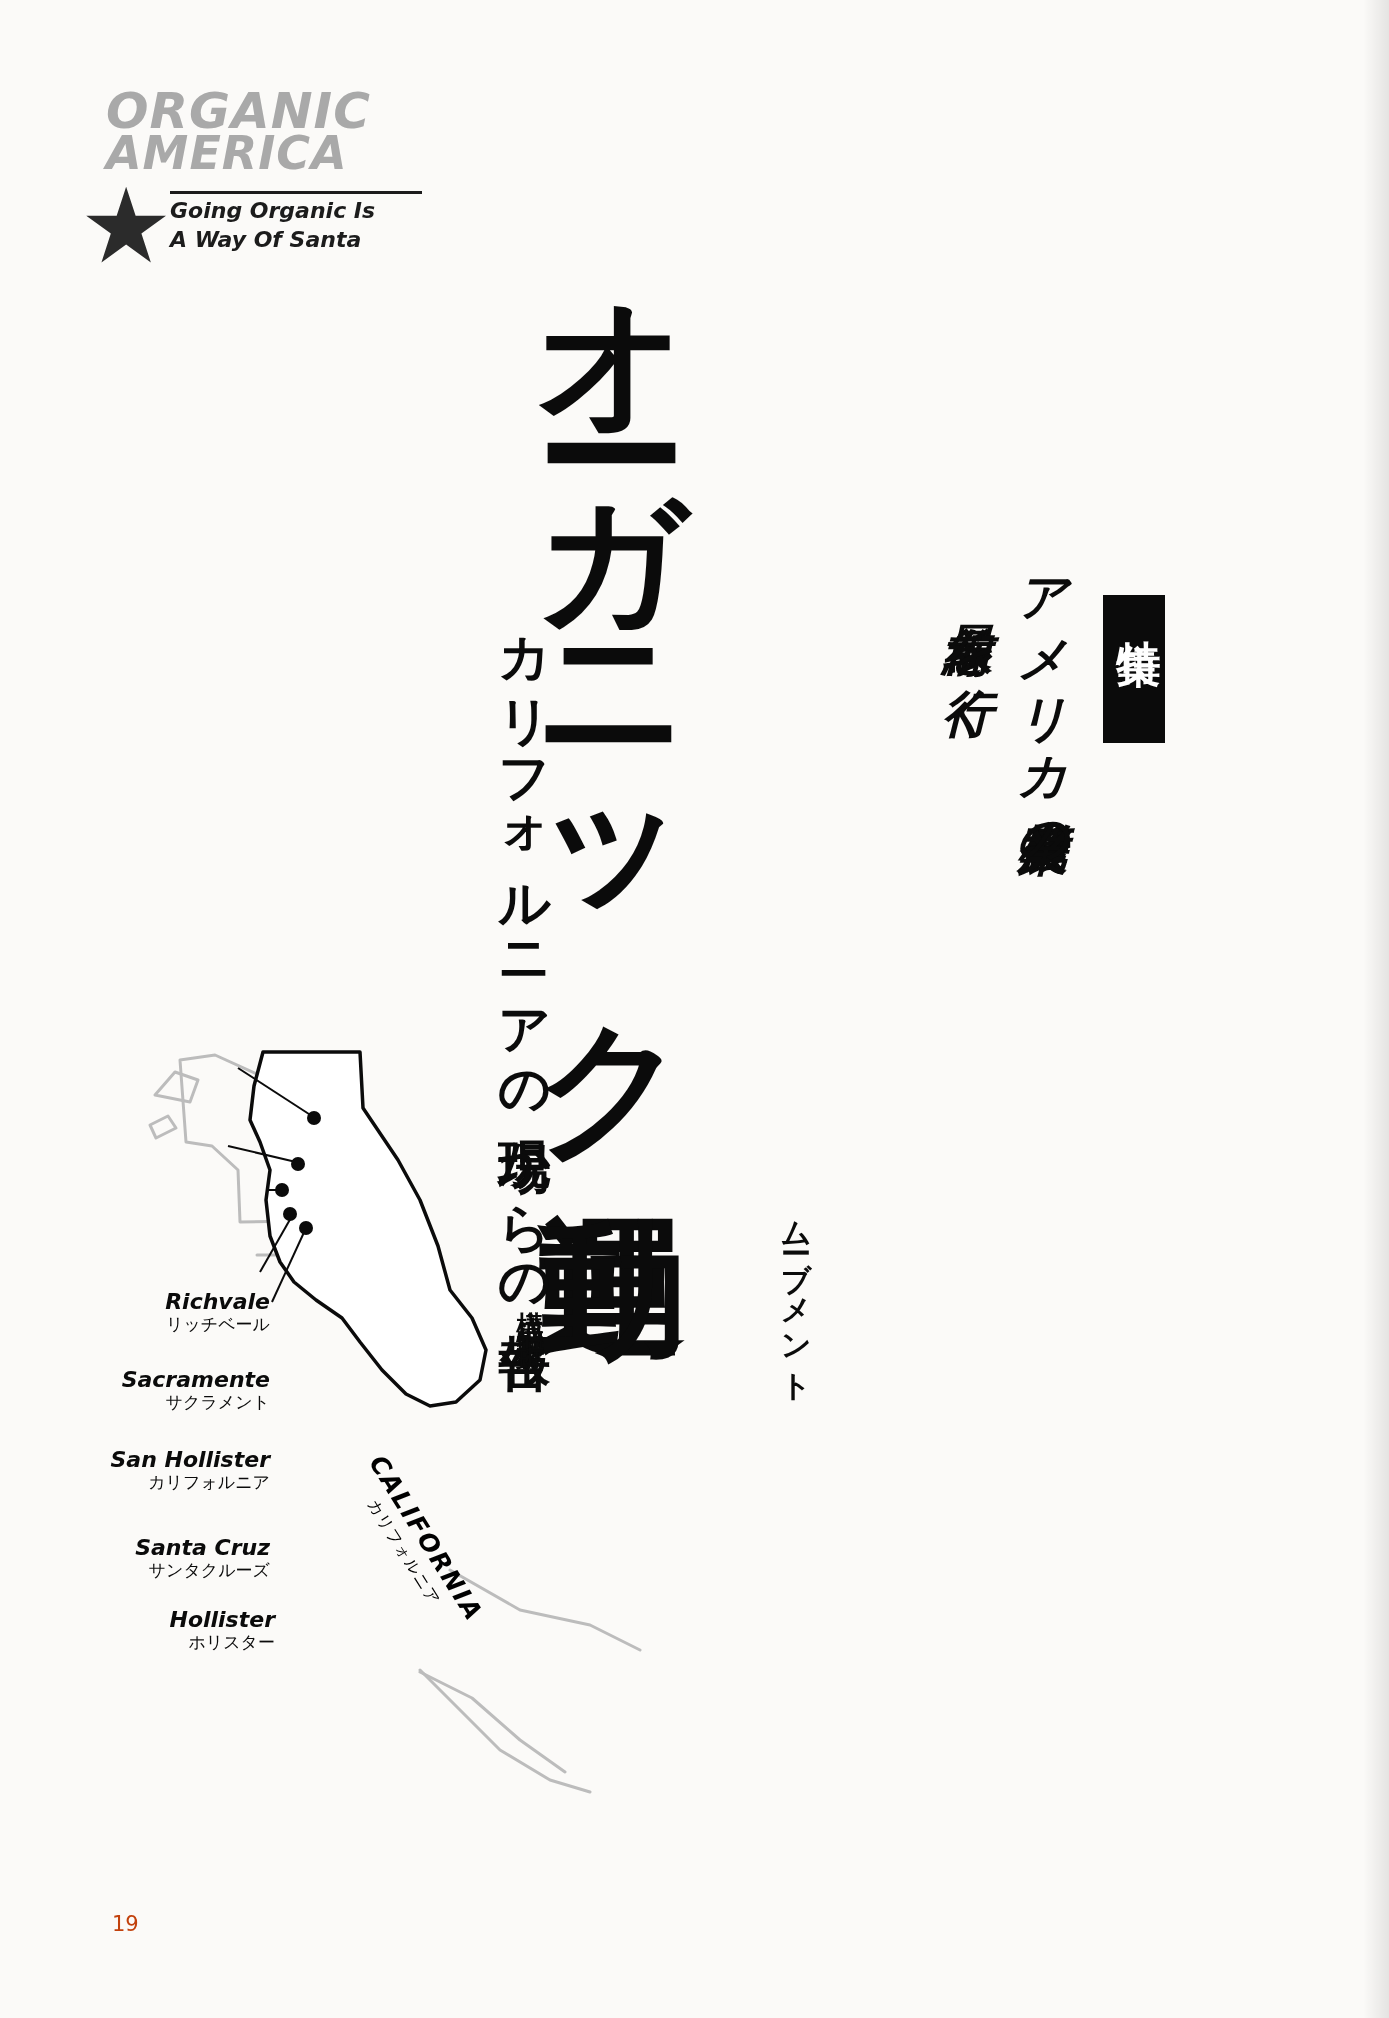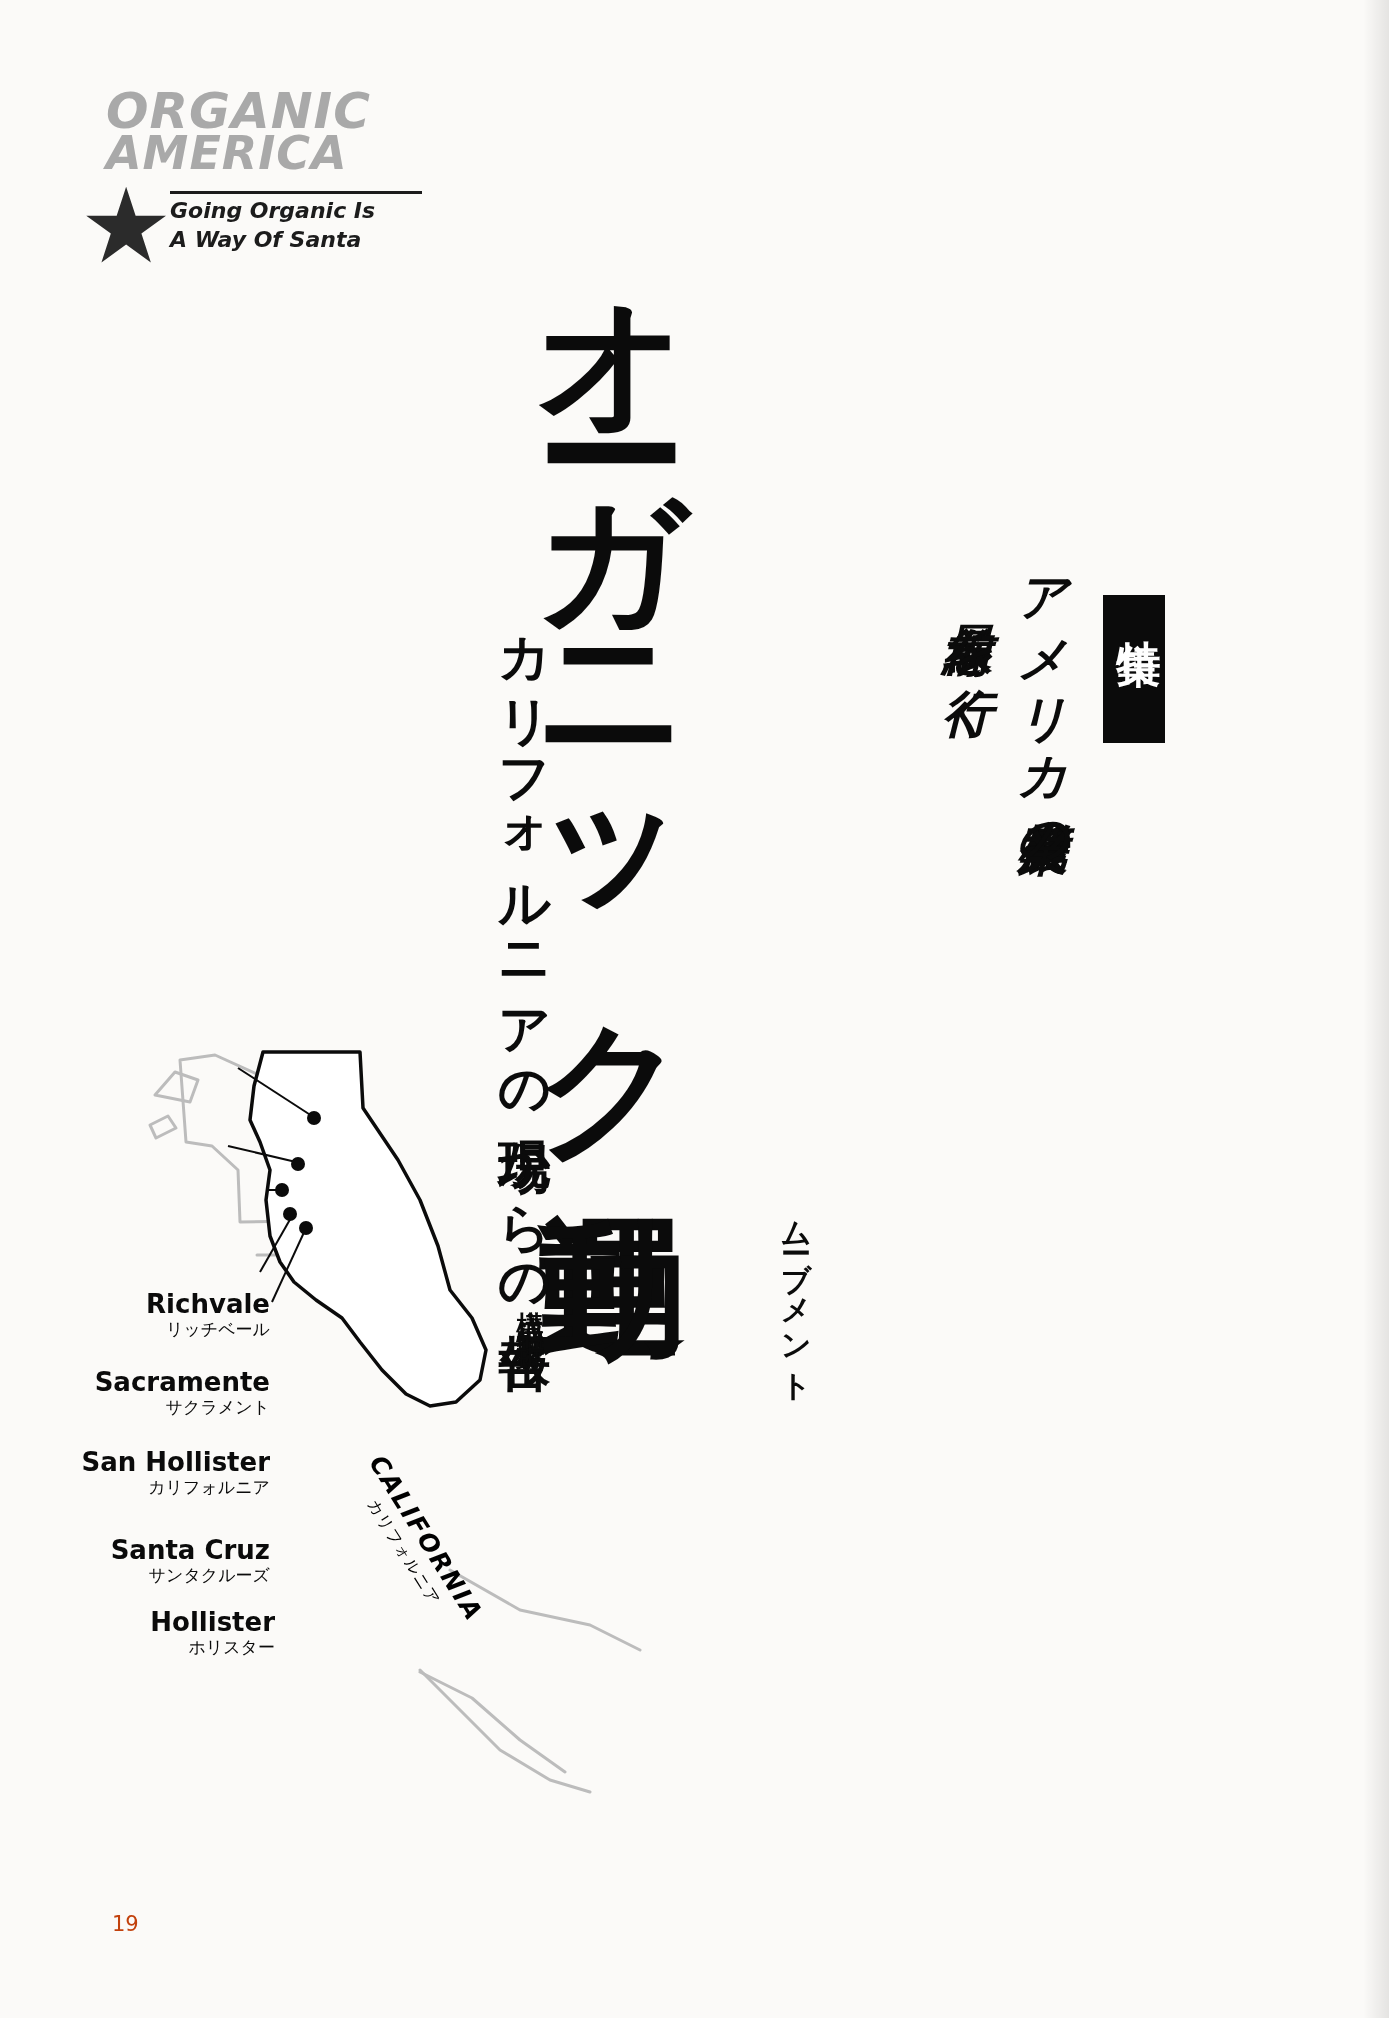--- a/index.html
+++ b/index.html
@@ -174,21 +174,22 @@
   #map svg { display: block; }
 
   .map-label {
     position: absolute;
     text-align: right;
     color: #0b0b0b;
   }
   .map-label .en {
     font-family: "DejaVu Sans", sans-serif;
     font-weight: bold;
-    font-size: 26px;
+    font-style: italic;
+    font-size: 22px;
     line-height: 1.1;
     white-space: nowrap;
   }
   .map-label .ja {
     font-family: "DejaVu Sans", sans-serif;
     font-size: 17px;
     line-height: 1.2;
     white-space: nowrap;
   }
 

